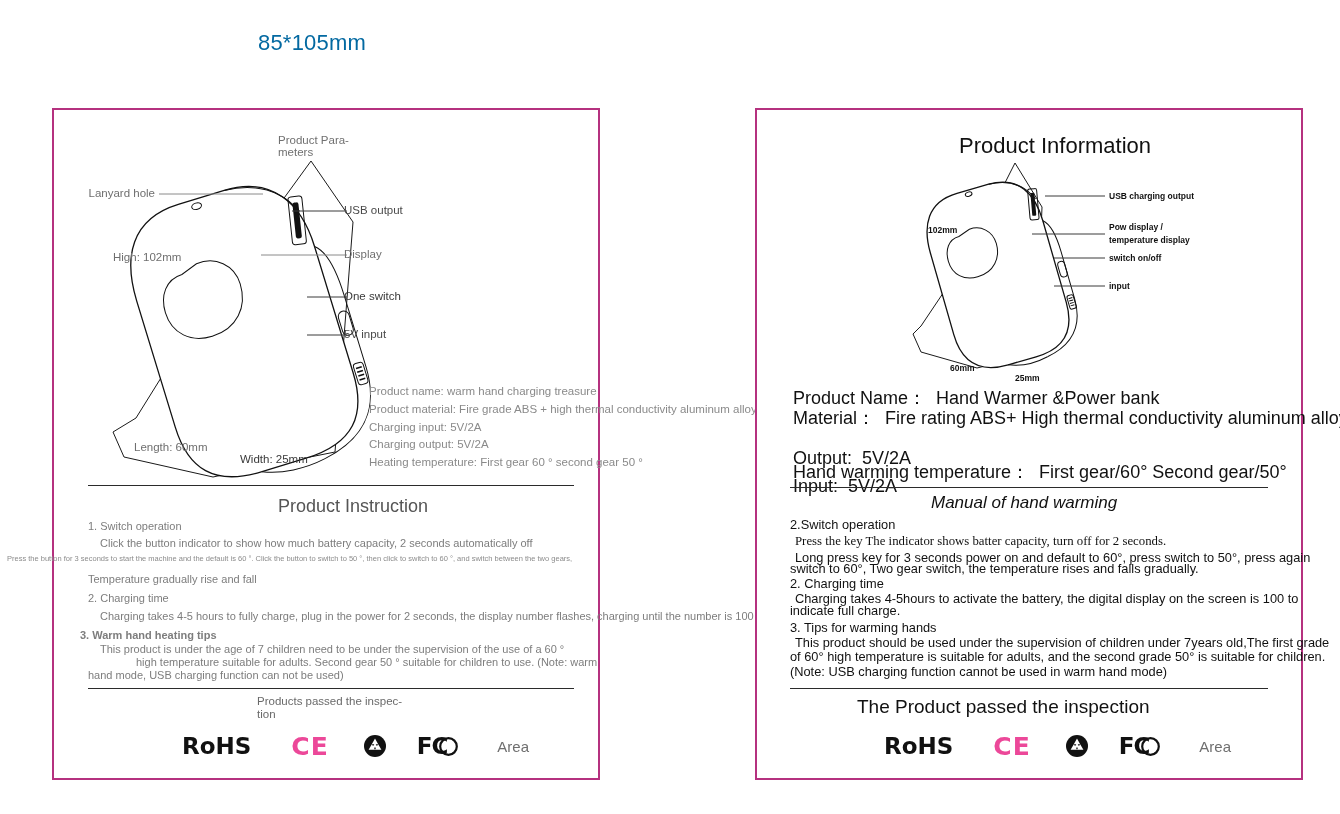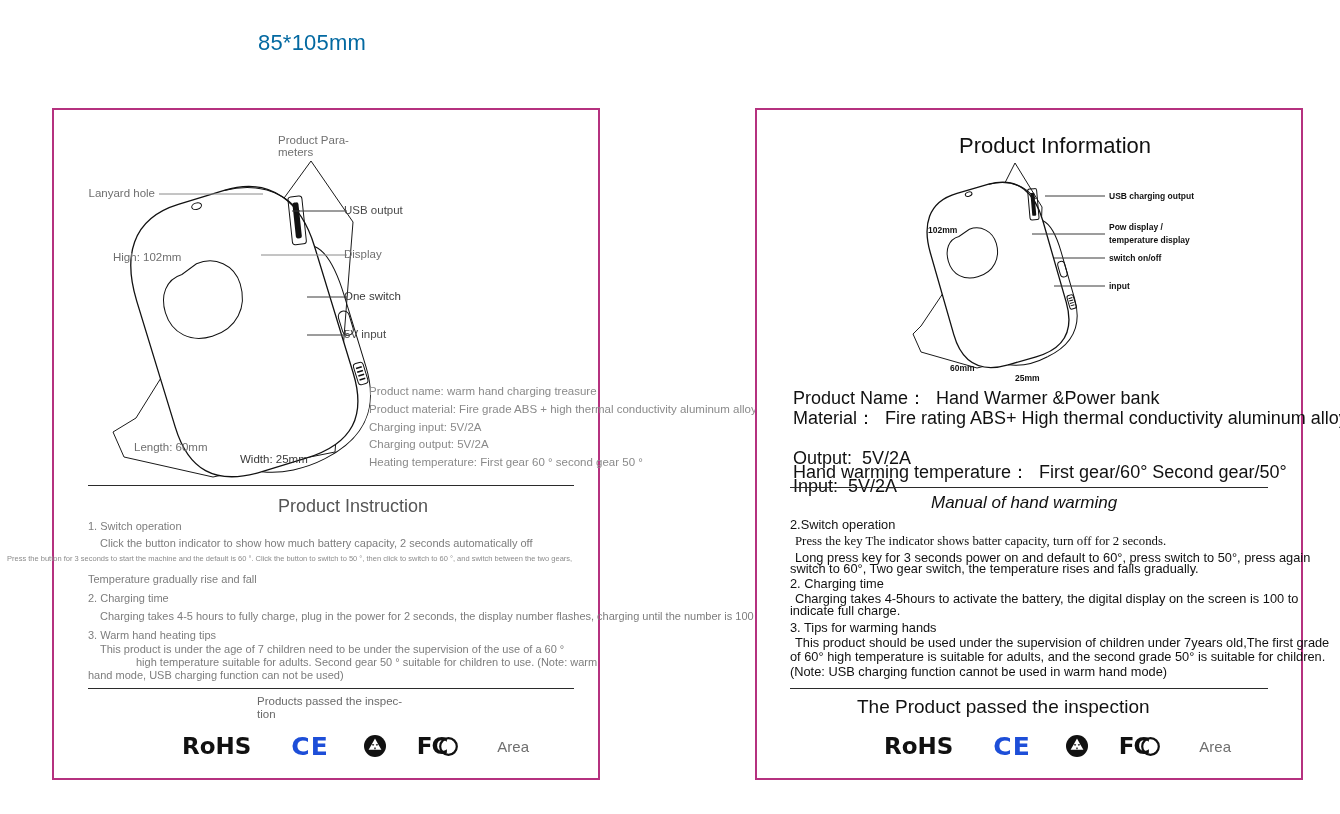--- a/index.html
+++ b/index.html
@@ -61,21 +61,21 @@
   
   .certs { position: absolute; display: flex; align-items: center; }
   .cert-rohs {
     font-family: "DejaVu Sans", sans-serif;
     font-weight: 700;
     color: #111;
   }
   .cert-ce {
     font-family: "DejaVu Sans", sans-serif;
     font-weight: 700;
-    color: #1d4ed8;
+    color: #ec4899;
     letter-spacing: 1px;
     text-align: center;
   }
   .cert-fcc {
     font-family: "DejaVu Sans", sans-serif;
     font-weight: 700;
     color: #111;
     letter-spacing: -1px;
   }
   .cert-area { color: #6f6f6f; }
@@ -170,21 +170,21 @@
 <div class="rule" style="left:88px; top:485px; width:486px;"></div>
 
 <div class="t l-sect" style="left:278px; top:496px;">Product Instruction</div>
 
 <div class="t l-body" style="left:88px; top:518px;">1. Switch operation</div>
 <div class="t l-body" style="left:100px; top:535px;">Click the button indicator to show how much battery capacity, 2 seconds automatically off</div>
 <div class="t l-tiny" style="left:7px; top:554px;">Press the button for 3 seconds to start the machine and the default is 60 °. Click the button to switch to 50 °, then click to switch to 60 °, and switch between the two gears,</div>
 <div class="t l-body" style="left:88px; top:571px;">Temperature gradually rise and fall</div>
 <div class="t l-body" style="left:88px; top:590px;">2. Charging time</div>
 <div class="t l-body" style="left:100px; top:608px;">Charging takes 4-5 hours to fully charge, plug in the power for 2 seconds, the display number flashes, charging until the number is 100</div>
-<div class="t l-body" style="left:88px; top:627px;">3. Warm hand heating tips</div>
+<div class="t l-body" style="left:80px; top:627px;font-weight:bold;">3. Warm hand heating tips</div>
 <div class="t l-body" style="left:100px; top:641px;">This product is under the age of 7 children need to be under the supervision of the use of a 60 °</div>
 <div class="t l-body" style="left:88px; top:654px;padding-left:48px;">high temperature suitable for adults. Second gear 50 ° suitable for children to use. (Note: warm</div>
 <div class="t l-body" style="left:88px; top:667px;">hand mode, USB charging function can not be used)</div>
 
 <div class="rule" style="left:88px; top:688px; width:486px;"></div>
 
 <div class="t l-foot" style="left:257px; top:695px;">Products passed the inspec-
 tion</div>
 
 <div class="certs" style="left:182px; top:730px; width:330px; height:32px;">

